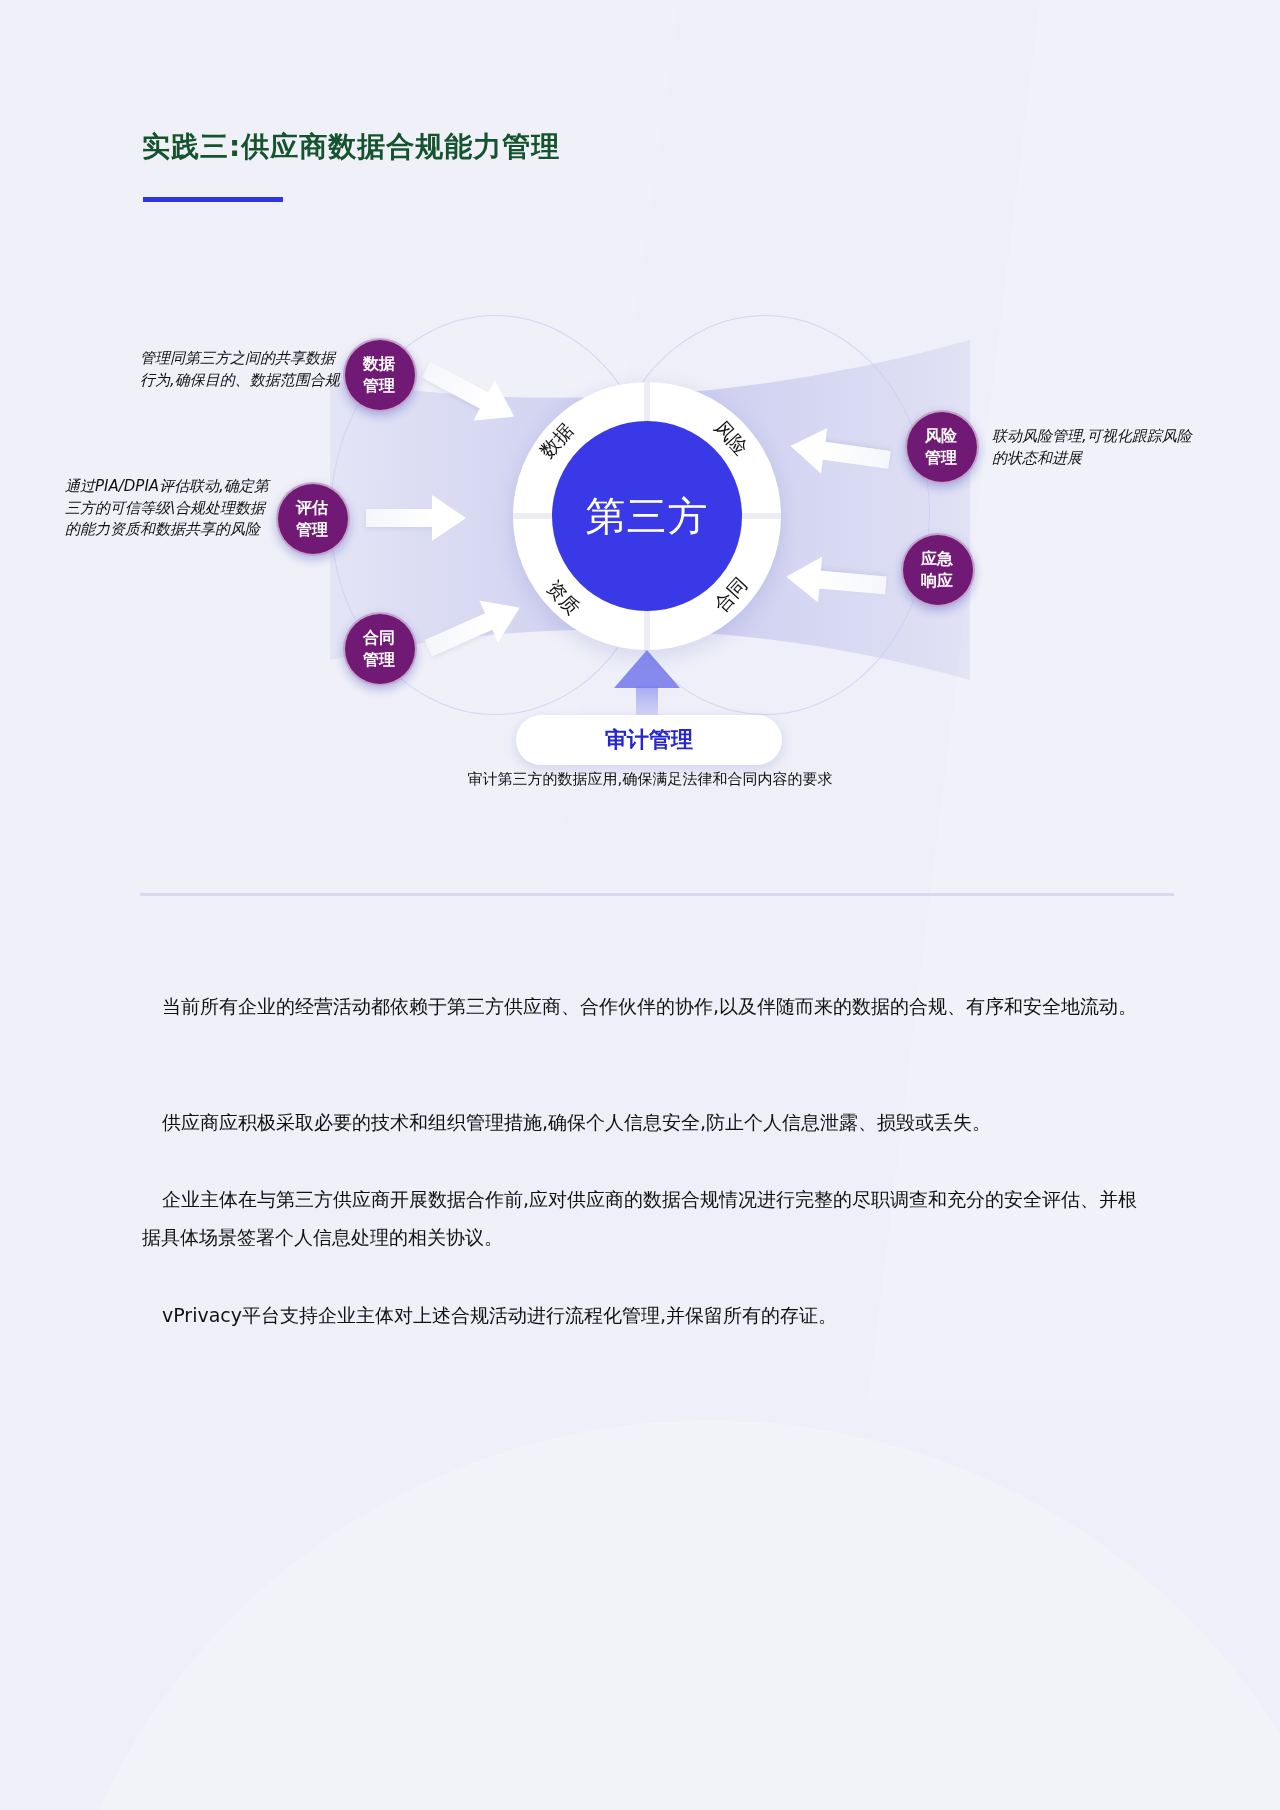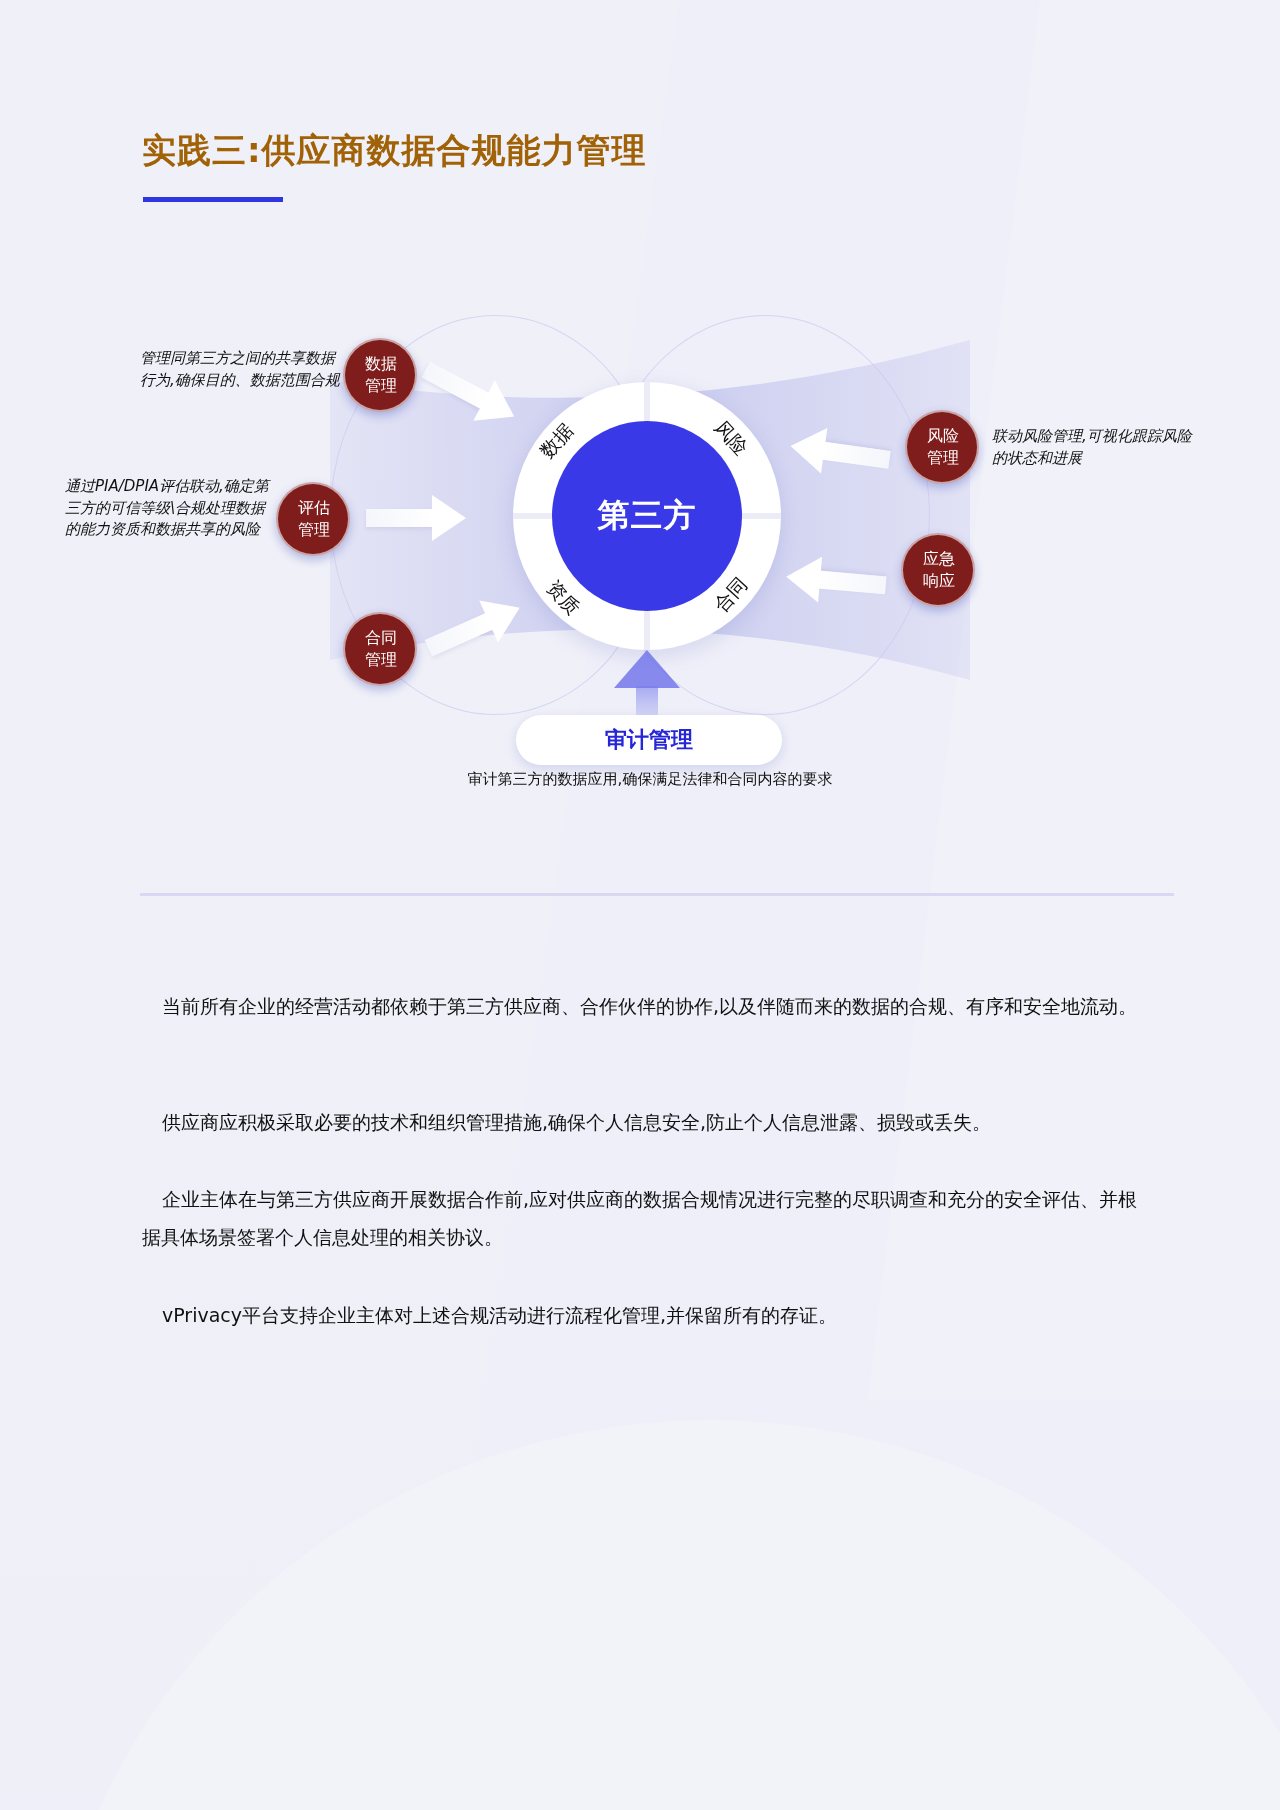--- a/index.html
+++ b/index.html
@@ -25,22 +25,22 @@
     opacity: 0.7;
   }
   .bg-arch {
     left: 40px; top: 1420px; width: 1340px; height: 1100px;
     border-radius: 50% 50% 0 0 / 60% 60% 0 0;
     background: #f2f3f8;
   }
 
   .page-title {
     position: absolute; left: 142px; top: 128px;
-    font-size: 34px; font-weight: bold; letter-spacing: 1px;
-    color: #a16207;
+    font-size: 28px; font-weight: bold; letter-spacing: 1px;
+    color: #14532d;
   }
   .title-underline {
     position: absolute; left: 143px; top: 197px;
     width: 140px; height: 5px; background: #2f36e0;
   }
 
   
   .diagram { position: absolute; left: 0; top: 280px; width: 1280px; height: 540px; }
   .ring-outline {
     position: absolute; border-radius: 50%;
@@ -62,32 +62,33 @@
   }
   .divider-h {
     position: absolute; left: 513px; top: 233px; width: 268px; height: 6px;
     background: #ebecf5;
   }
   .center-inner {
     position: absolute; left: 552px; top: 141px; width: 190px; height: 190px;
     border-radius: 50%; background: #3939e8;
     display: flex; align-items: center; justify-content: center;
   }
-  .center-label { color: #fff; font-size: 32px; font-weight: bold; letter-spacing: 1px; }
+  .center-label { color: #fff; font-size: 40px; font-weight: normal; letter-spacing: 1px; }
   .ring-label {
     position: absolute; font-size: 19px; color: #111; white-space: nowrap;
   }
 
   .node {
     position: absolute; width: 74px; height: 74px; border-radius: 50%;
-    background: #7f1d1d; color: #fff;
-    display: flex; align-items: center; justify-content: center; text-align: right;
+    background: #701a75; color: #fff;
+    display: flex; align-items: center; justify-content: center; text-align: left;
     font-size: 16px; line-height: 22px;
     box-shadow: 0 4px 10px rgba(40,60,180,0.3);
     border: 2px solid rgba(255,255,255,0.6);
+    font-weight: bold;
   }
   .node span { display: block; width: 34px; }
   .node-desc {
     position: absolute; font-size: 15px; line-height: 21.5px; color: #111; font-style: italic;
   }
 
   .arrow { position: absolute; width: 100px; height: 46px; }
   .arrow .shaft {
     position: absolute; left: 0; top: 14px; width: 68px; height: 18px;
     background: linear-gradient(90deg, #f5f6fb, #ffffff);

